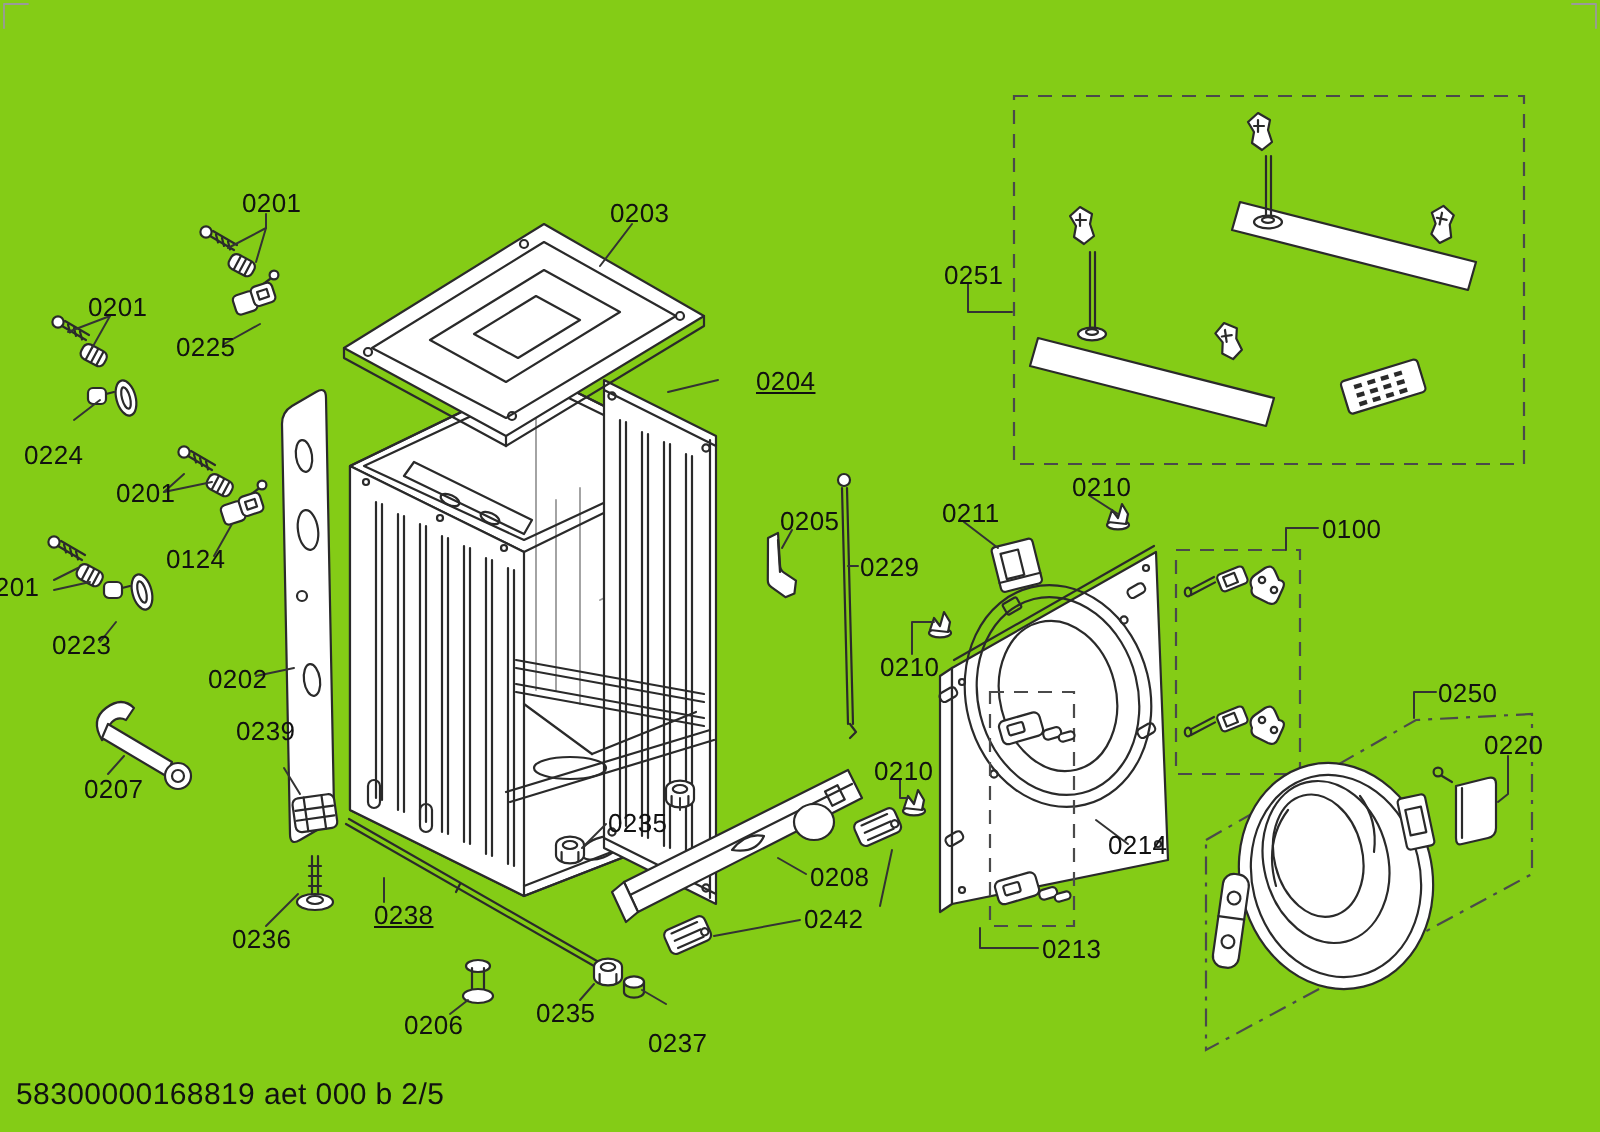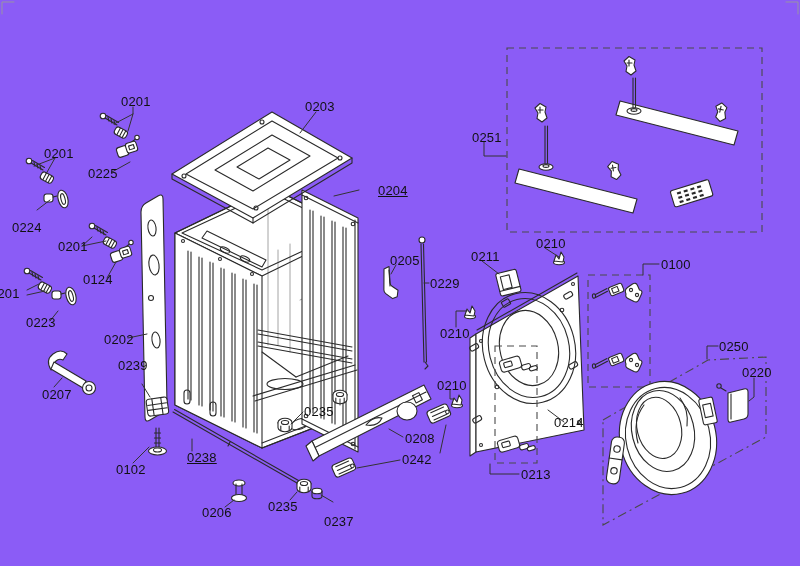--- a/index.html
+++ b/index.html
@@ -1,16 +1,16 @@
 <!DOCTYPE html>
 <html><head>
 <meta charset="utf-8">
 <style>
   html,body{margin:0;padding:0;background:#fff;}
-  .stage{position:relative;width:800px;height:566px;background:#8b5cf6;overflow:hidden;
+  .stage{position:relative;width:800px;height:566px;background:#84cc16;overflow:hidden;
          font-family:"Liberation Sans","DejaVu Sans",sans-serif;}
   .stage svg{position:absolute;left:0;top:0;}
   #labels{position:absolute;left:0;top:0;width:100%;height:100%;pointer-events:none;}
   .plabel{position:absolute;font-size:13px;line-height:13px;color:#111;white-space:nowrap;
           letter-spacing:0.2px;}
   .footer{position:absolute;left:8px;top:539px;font-size:15px;color:#111;letter-spacing:0.2px;}
   
   .k{fill:none;stroke:#2a2a2a;stroke-width:1.1;stroke-linejoin:round;stroke-linecap:round;}
   .w{fill:#ffffff;stroke:#2a2a2a;stroke-width:1.1;stroke-linejoin:round;stroke-linecap:round;}
   .lt{fill:none;stroke:#9a9a9a;stroke-width:0.9;stroke-linejoin:round;stroke-linecap:round;}
@@ -508,23 +508,24 @@
       <div class="plabel" style="left: 104px; top: 333px;">0202</div>
       <div class="plabel" style="left: 440px; top: 327px;">0210</div>
       <div class="plabel" style="left: 719px; top: 340px;">0250</div>
       <div class="plabel" style="left: 742px; top: 366px;">0220</div>
       <div class="plabel" style="left: 42px; top: 388px;">0207</div>
       <div class="plabel" style="left: 118px; top: 359px;">0239</div>
       <div class="plabel" style="left: 437px; top: 379px;">0210</div>
       <div class="plabel" style="left: 304px; top: 405px;">0235</div>
       <div class="plabel" style="left: 554px; top: 416px;">0214</div>
       <div class="plabel" style="left: 405px; top: 432px; text-align: right;">0208</div>
-      <div class="plabel" style="left: 116px; top: 463px;">0102</div>
+      <div class="plabel" style="left: 116px; top: 463px;">0236</div>
       <div class="plabel" style="left: 187px; top: 451px; text-decoration: underline;">0238</div>
       <div class="plabel" style="left: 402px; top: 453px;">0242</div>
       <div class="plabel" style="left: 521px; top: 468px;">0213</div>
       <div class="plabel" style="left: 202px; top: 506px;">0206</div>
       <div class="plabel" style="left: 268px; top: 500px;">0235</div>
       <div class="plabel" style="left: 324px; top: 503px; margin-top: 12px;">0237</div>
     </div>
 
+<div class="footer">58300000168819 aet 000 b 2/5</div>
 
 </div>
 
 </body></html>

